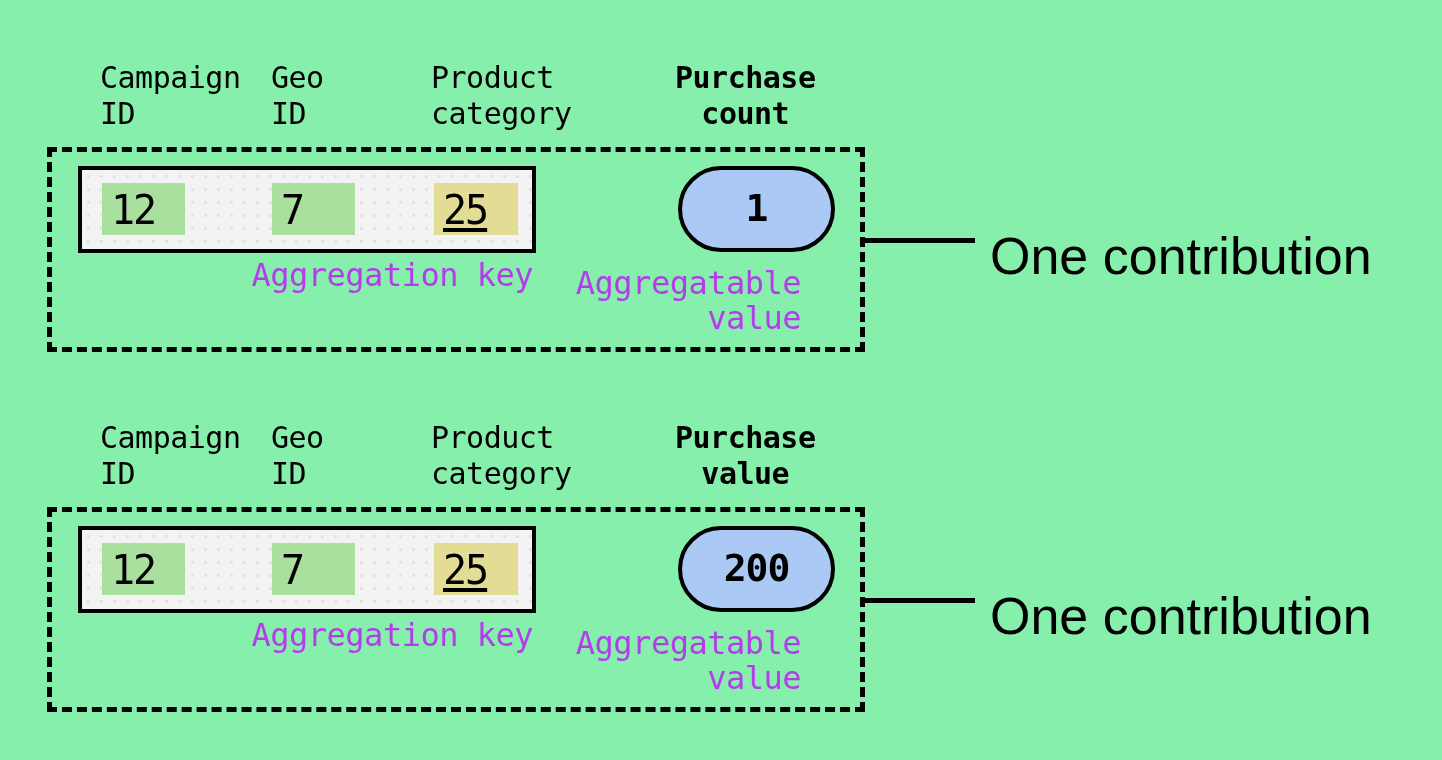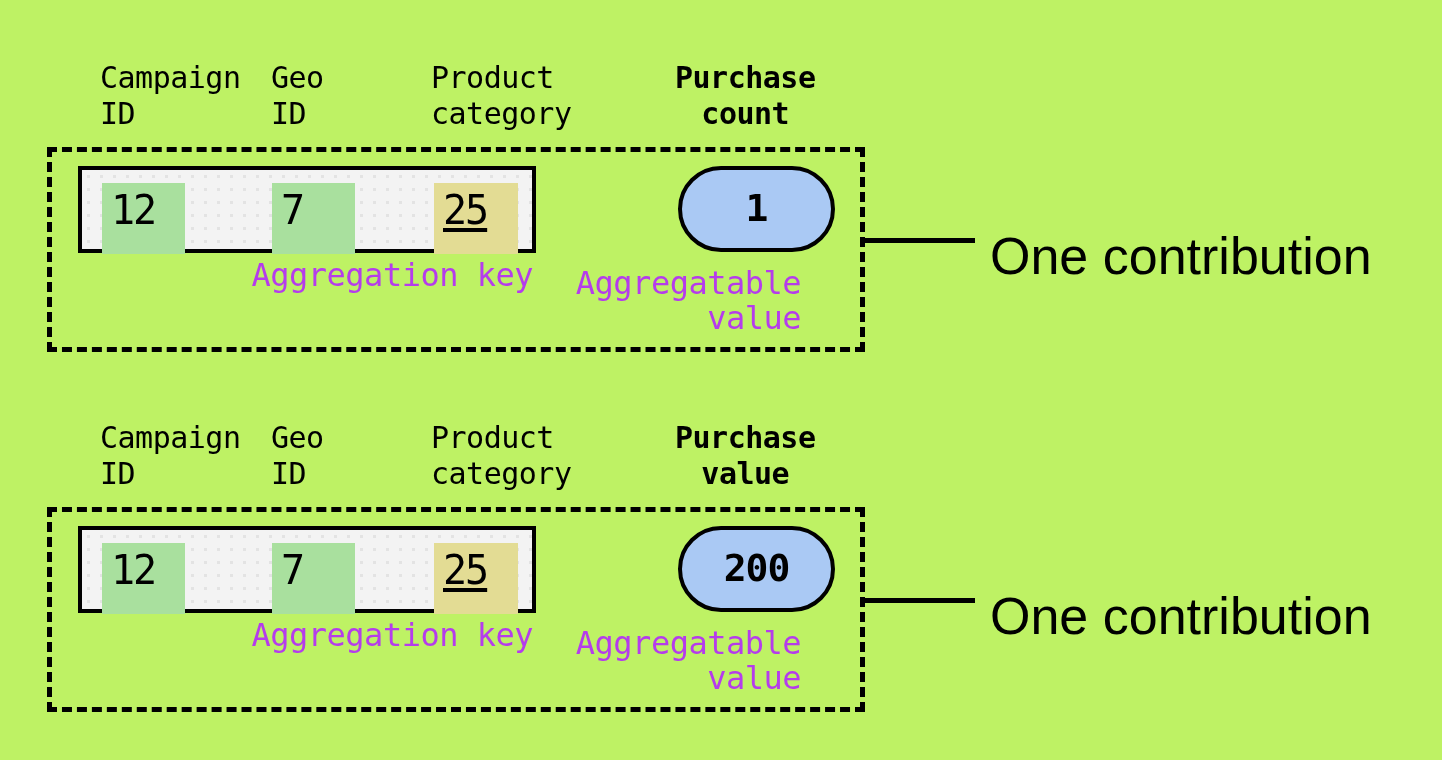--- a/index.html
+++ b/index.html
@@ -5,21 +5,21 @@
   :root{
     --ink:#000000;
     --green:#a9e09e;
     --yellow:#e3dc94;
     --blue:#aac9f4;
     --purple:#b53cec;
     --rowbg:#f3f3f3;
   }
   html,body{margin:0;padding:0;background:#ffffff;}
   .canvas{
-    position:relative;width:1442px;height:760px;background:#bef264;
+    position:relative;width:1442px;height:760px;background:#86efac;
     overflow:hidden;font-family:"DejaVu Sans Mono","Liberation Mono",monospace;
   }
   .section{position:absolute;left:0;width:1442px;height:380px;}
   #section-count{top:0;}
   #section-value{top:360px;}
   .section > div{position:absolute;box-sizing:border-box;}
 
   .mono{font-family:"DejaVu Sans Mono","Liberation Mono",monospace;color:var(--ink);}
   .header{font-size:30px;line-height:36px;white-space:pre-line;letter-spacing:-0.5px;}
   .h-campaign{left:100px;top:60px;}
@@ -27,21 +27,21 @@
   .h-product{left:431px;top:60px;text-decoration-thickness:3px;text-underline-offset:6px;}
   .h-metric{left:675px;top:60px;font-weight:bold;text-align:center;}
 
   .dashed-box{left:47px;top:147px;width:818px;height:205px;border:5px dashed var(--ink);}
   .row-box{
     left:78px;top:166px;width:458px;height:87px;border:4px solid var(--ink);
     background-color:var(--rowbg);
     background-image:radial-gradient(#e3e3e3 1.5px, rgba(0,0,0,0) 1.6px);
     background-size:13px 13px;
   }
-  .cell{top:183px;height:71px;width:83px;font-size:40px;line-height:54px;padding-left:9px;letter-spacing:-2px;}
+  .cell{top:183px;height:52px;width:83px;font-size:40px;line-height:54px;padding-left:9px;letter-spacing:-2px;}
   .cell-campaign{left:102px;background:var(--green);}
   .cell-geo{left:272px;background:var(--green);}
   .cell-product{left:434px;width:84px;background:var(--yellow);text-decoration:underline;text-decoration-thickness:4px;text-underline-offset:4px;}
 
   .pill{
     left:678px;top:166px;width:157px;height:86px;border:4px solid var(--ink);
     border-radius:46px;background:var(--blue);display:flex;align-items:center;
     justify-content:center;font-size:38px;font-weight:bold;padding-bottom:2px;letter-spacing:-1px;
   }
 

